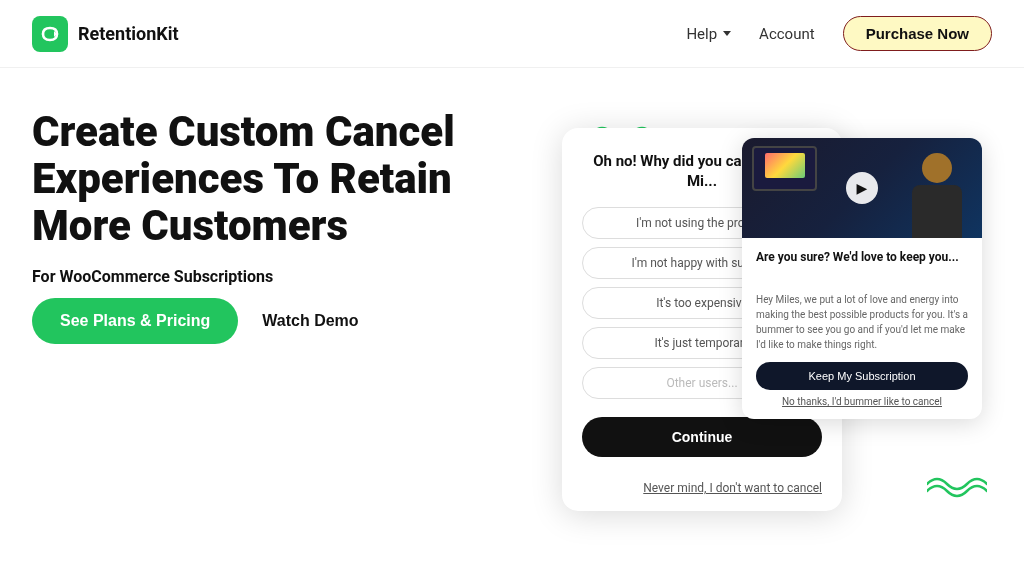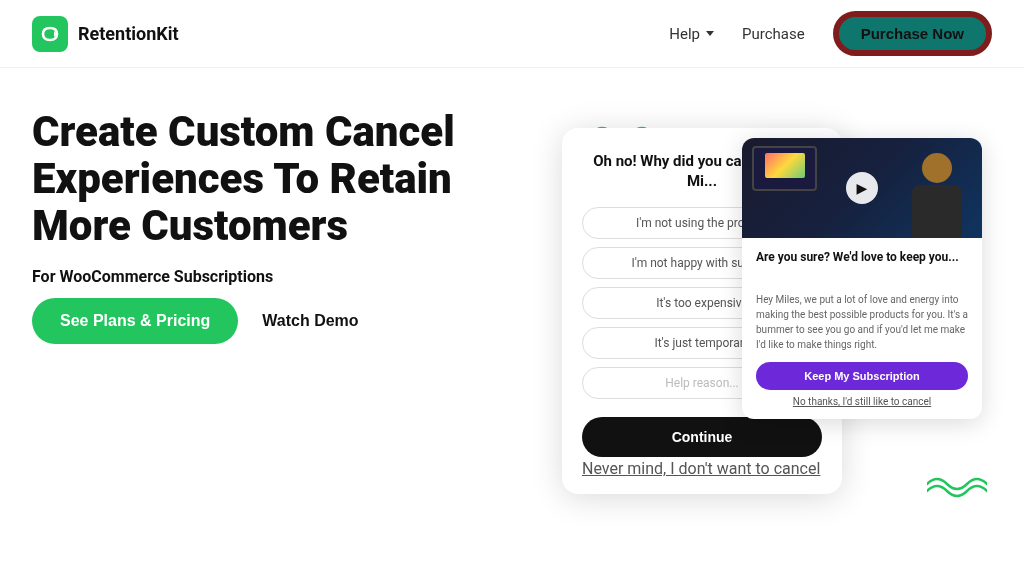--- a/index.html
+++ b/index.html
@@ -54,22 +54,22 @@
       font-size: 15px;
       color: #333;
       cursor: pointer;
     }
     .nav-account {
       font-size: 15px;
       color: #333;
       cursor: pointer;
     }
     .purchase-btn {
-      background: #0f766e;
-      border: 6px solid #7f1d1d;
+      background: #fef9c3;
+      border: 1px solid #7f1d1d;
       border-radius: 50px;
       padding: 8px 22px;
       font-size: 15px;
       font-weight: 600;
       color: #111;
       cursor: pointer;
     }
 
     
     main {
@@ -176,24 +176,24 @@
       border: none;
       border-radius: 50px;
       width: 100%;
       padding: 12px;
       font-size: 14px;
       font-weight: 700;
       margin-top: 10px;
       cursor: pointer;
     }
     .modal-never-mind {
-      text-align: left;
-      font-size: 16px;
+      text-align: right;
+      font-size: 12px;
       color: #555;
-      margin-top: 2px;
+      margin-top: 24px;
       text-decoration: underline;
       cursor: pointer;
     }
 
     
     .retention-card {
       position: absolute;
       right: 10px;
       top: 30px;
       width: 240px;
@@ -233,28 +233,28 @@
       margin-bottom: 6px;
     }
     .retention-text {
       font-size: 10px;
       color: #666;
       line-height: 1.5;
       margin-bottom: 10px;
       margin-top: 28px;
     }
     .keep-btn {
-      background: #6d28d9;
+      background: #0f172a;
       color: #fff;
       border: none;
       border-radius: 50px;
       width: 100%;
       padding: 8px;
       font-size: 11px;
-      font-weight: 700;
+      font-weight: 400;
       cursor: pointer;
       margin-bottom: 6px;
     }
     .no-thanks {
       text-align: center;
       font-size: 10px;
       color: #555;
       text-decoration: underline;
       cursor: pointer;
     }
@@ -282,21 +282,21 @@
         <polygon points="14,7 17,10 14,13" fill="white"></polygon>
       </svg>
     </div>
     <span class="logo-text">RetentionKit</span>
   </div>
   <nav>
     <div class="nav-help">
       <span>Help</span>
       <span class="chevron-down"></span>
     </div>
-    <div class="nav-account">Purchase</div>
+    <div class="nav-account">Account</div>
     <button class="purchase-btn">Purchase Now</button>
   </nav>
 </header>
 
 <main>
 
   <div class="left-content">
     <h1 class="hero-title">Create Custom Cancel Experiences To Retain More Customers</h1>
     <p class="subtitle">For WooCommerce Subscriptions</p>
     <div class="cta-row">
@@ -323,21 +323,21 @@
     </svg>
 
     <div class="modal-card">
       <div class="modal-header">
         <span>Oh no! Why did you cancel today Mi...</span>
       </div>
       <div class="modal-option">I'm not using the product</div>
       <div class="modal-option">I'm not happy with support</div>
       <div class="modal-option">It's too expensive</div>
       <div class="modal-option">It's just temporary</div>
-      <div class="modal-option" style="color:#bbb;">Help reason...</div>
+      <div class="modal-option" style="color:#bbb;">Other users...</div>
       <button class="modal-continue-btn">Continue</button>
       <div class="modal-never-mind">Never mind, I don't want to cancel</div>
     </div>
 
     <div class="retention-card">
       <div class="video-thumb">
 
         <div style="position:absolute;right:18px;bottom:0;width:55px;height:85px;overflow:hidden;">
           <div style="width:30px;height:30px;background:#a0712a;border-radius:50%;margin:0 auto 2px;"></div>
           <div style="width:50px;height:55px;background:#2a2a2a;border-radius:8px 8px 0 0;margin:0 auto;"></div>
@@ -345,17 +345,17 @@
 
         <div style="position:absolute;left:10px;top:8px;width:65px;height:45px;background:#1a1a3e;border-radius:4px;border:2px solid #444;">
           <div style="width:40px;height:25px;background:linear-gradient(135deg,#ff6b6b,#ffd93d,#6bcb77);margin:5px auto;border-radius:2px;"></div>
         </div>
         <div class="play-btn">▶</div>
       </div>
       <div class="retention-body">
         <div class="retention-title">Are you sure? We'd love to keep you...</div>
         <div class="retention-text">Hey Miles, we put a lot of love and energy into making the best possible products for you. It's a bummer to see you go and if you'd let me make I'd like to make things right.</div>
         <button class="keep-btn">Keep My Subscription</button>
-        <div class="no-thanks">No thanks, I'd still like to cancel</div>
+        <div class="no-thanks">No thanks, I'd bummer like to cancel</div>
       </div>
     </div>
   </div>
 </main>
 
 </body></html>

